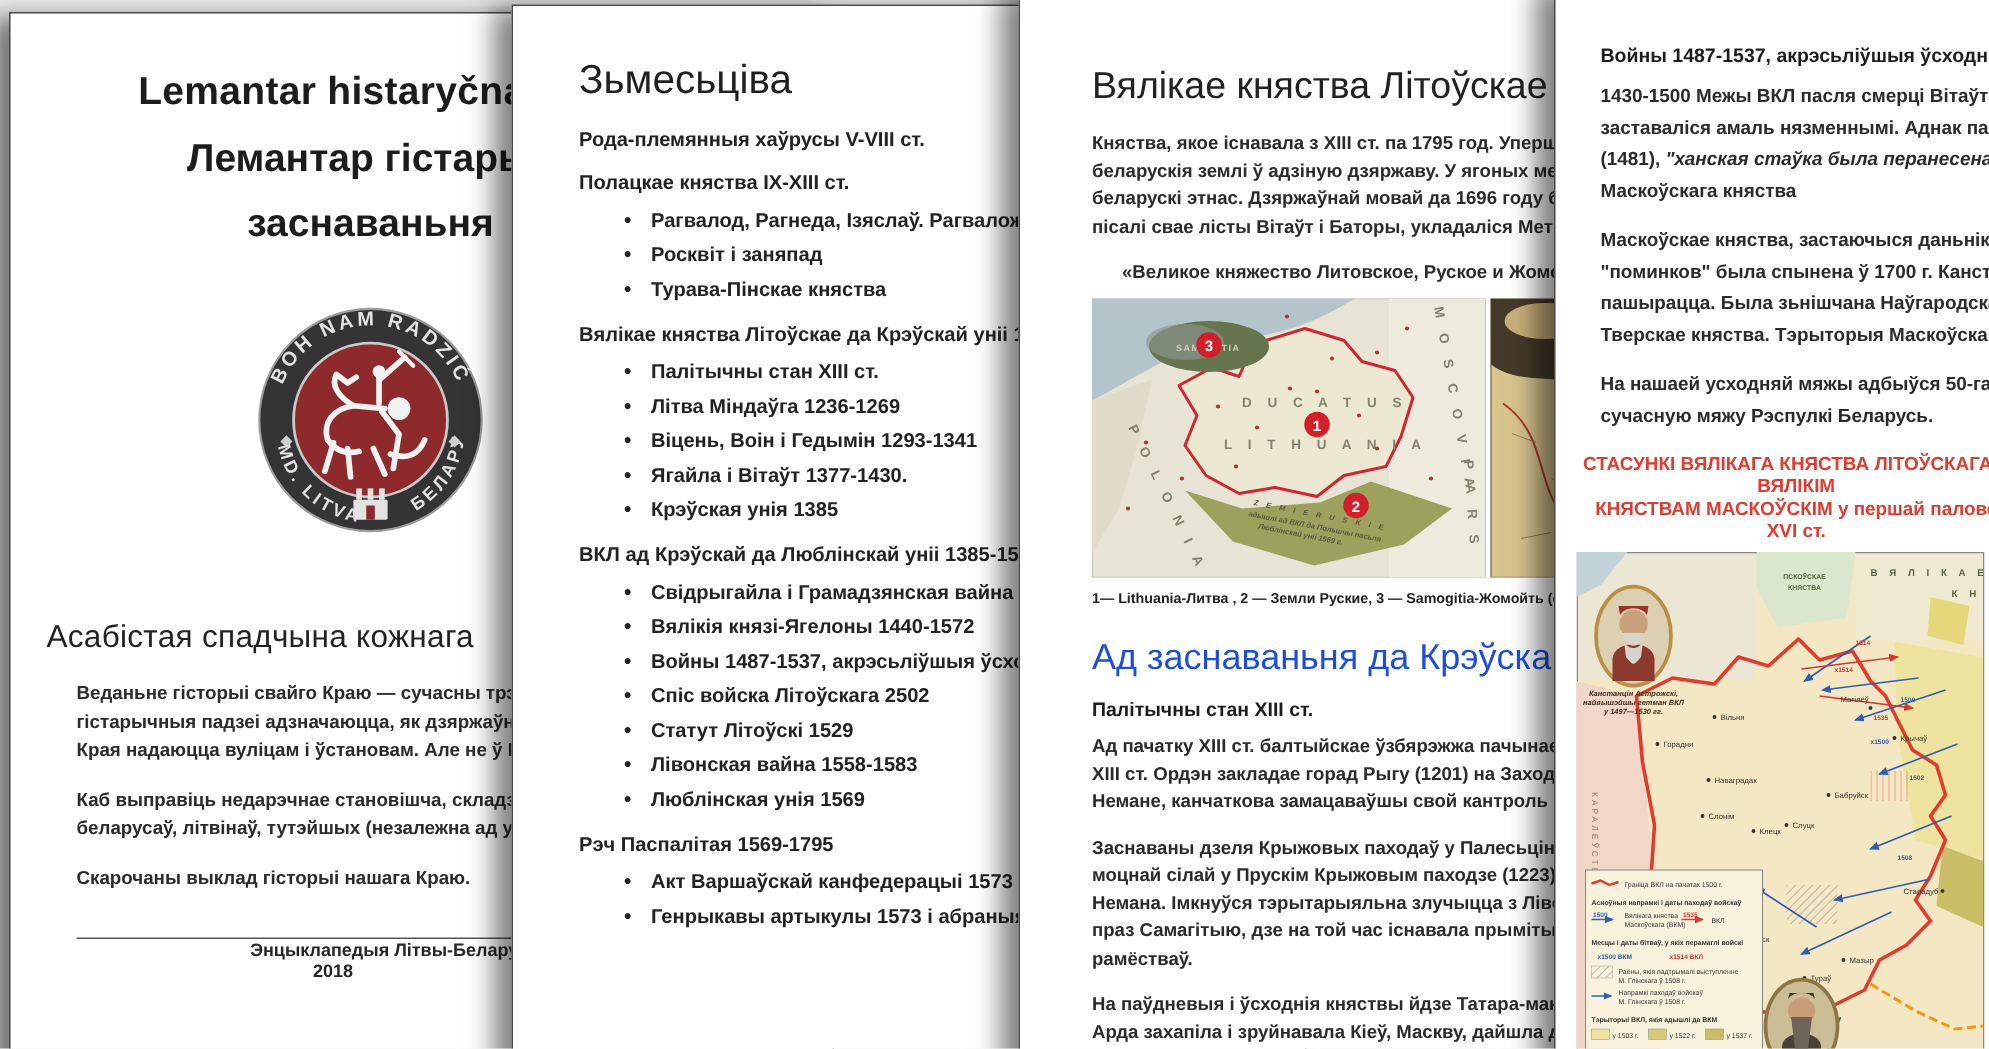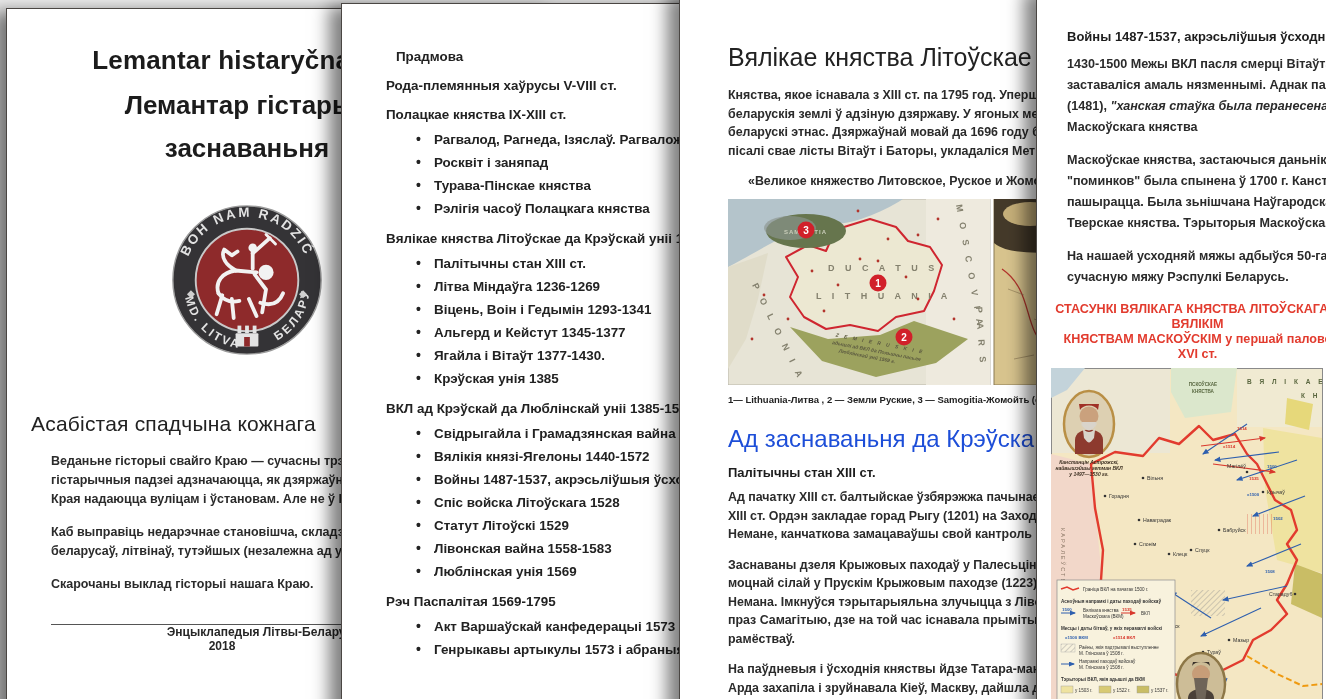--- a/index.html
+++ b/index.html
@@ -155,41 +155,39 @@
       </div>
 
       <div class="p1-rule"></div>
       <div class="p1-f1">Энцыклапедыя Літвы-Беларусі</div>
       <div class="p1-f2">2018</div>
     </div>
   </section>
 
   <section class="page" id="page2">
     <div class="p2-inner">
+      <h1 class="p2-title">Зьмесьціва</h1>
       <div class="toc">
 
-      <div class="toc-item p">Прадмова</div>
           <div class="toc-item h">Рода-племянныя хаўрусы V-VIII ст.</div>
           <div class="toc-item h">Полацкае княства IX-XIII ст.</div>
           <div class="toc-item b">Рагвалод, Рагнеда, Ізяслаў. Рагваложы ўнукі</div>
           <div class="toc-item b">Росквіт і заняпад</div>
           <div class="toc-item b">Турава-Пінскае княства</div>
-          <div class="toc-item b">Рэлігія часоў Полацкага княства</div>
           <div class="toc-item h">Вялікае княства Літоўскае да Крэўскай уніі 1236-1385</div>
           <div class="toc-item b">Палітычны стан XIII ст.</div>
           <div class="toc-item b">Літва Міндаўга 1236-1269</div>
           <div class="toc-item b">Віцень, Воін і Гедымін 1293-1341</div>
-          <div class="toc-item b">Альгерд и Кейстут 1345-1377</div>
           <div class="toc-item b">Ягайла і Вітаўт 1377-1430.</div>
           <div class="toc-item b">Крэўская унія 1385</div>
           <div class="toc-item h">ВКЛ ад Крэўскай да Люблінскай уніі 1385-1569</div>
           <div class="toc-item b">Свідрыгайла і Грамадзянская вайна 1432-1438</div>
           <div class="toc-item b">Вялікія князі-Ягелоны 1440-1572</div>
           <div class="toc-item b">Войны 1487-1537, акрэсьліўшыя ўсходнюю мяжу РБ</div>
-          <div class="toc-item b">Спіс войска Літоўскага 1528</div>
+          <div class="toc-item b">Спіс войска Літоўскага 2502</div>
           <div class="toc-item b">Статут Літоўскі 1529</div>
           <div class="toc-item b">Лівонская вайна 1558-1583</div>
           <div class="toc-item b">Люблінская унія 1569</div>
           <div class="toc-item h">Рэч Паспалітая 1569-1795</div>
           <div class="toc-item b">Акт Варшаўскай канфедерацыі 1573</div>
           <div class="toc-item b">Генрыкавы артыкулы 1573 і абраныя каралі 1574</div>
         </div>
     </div>
   </section>
 

